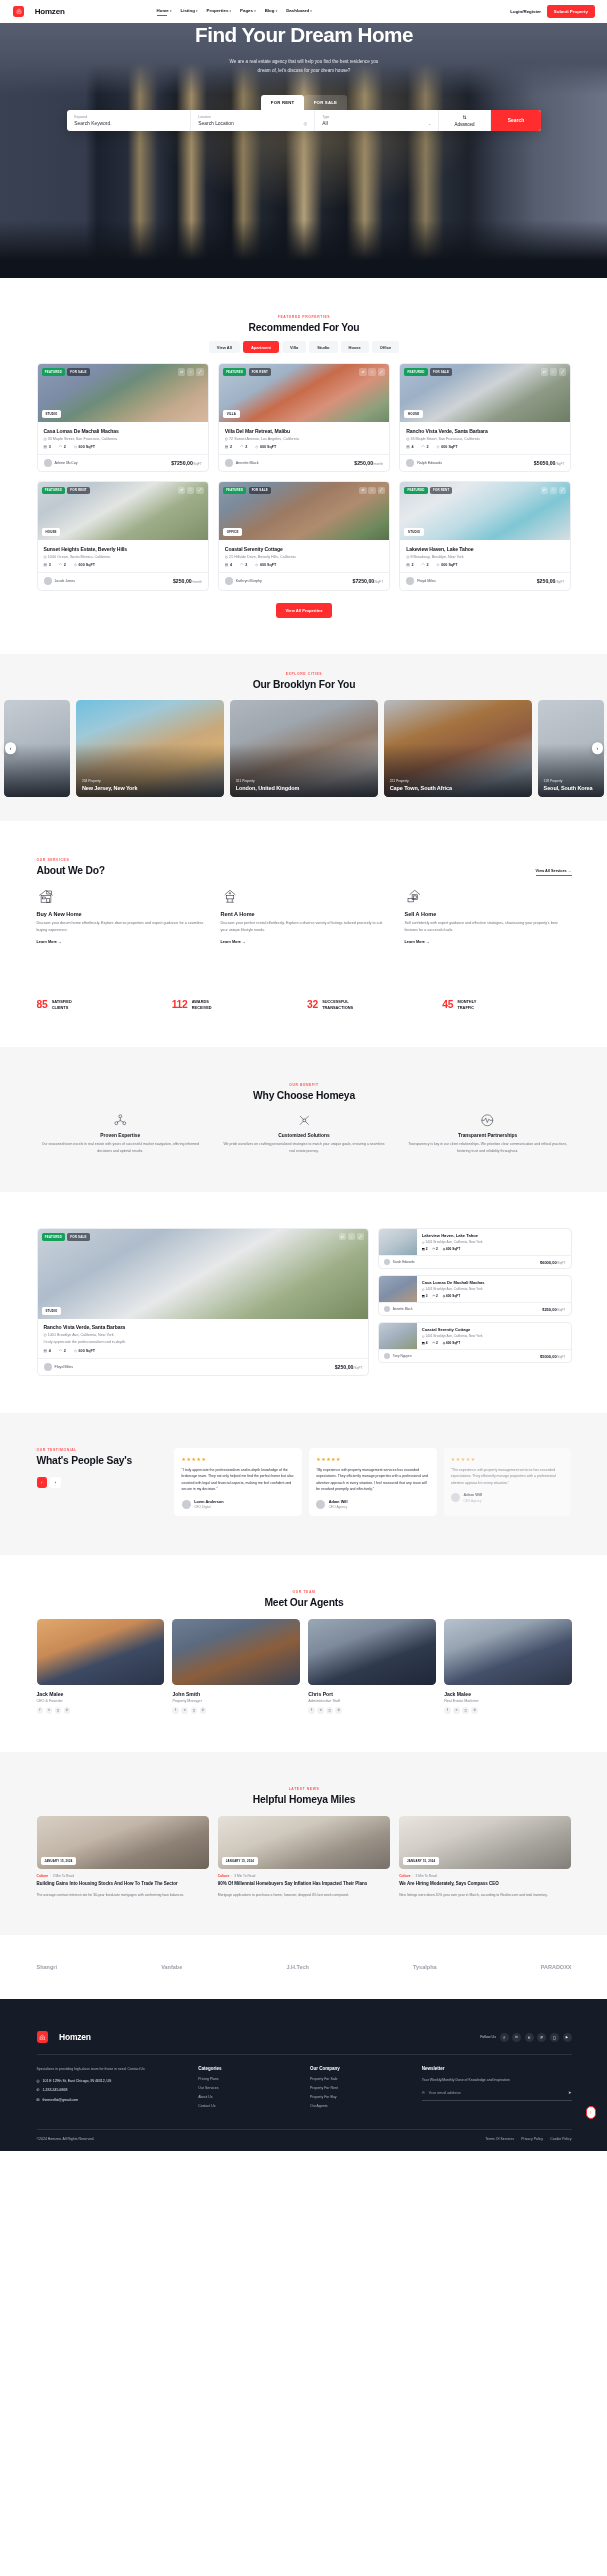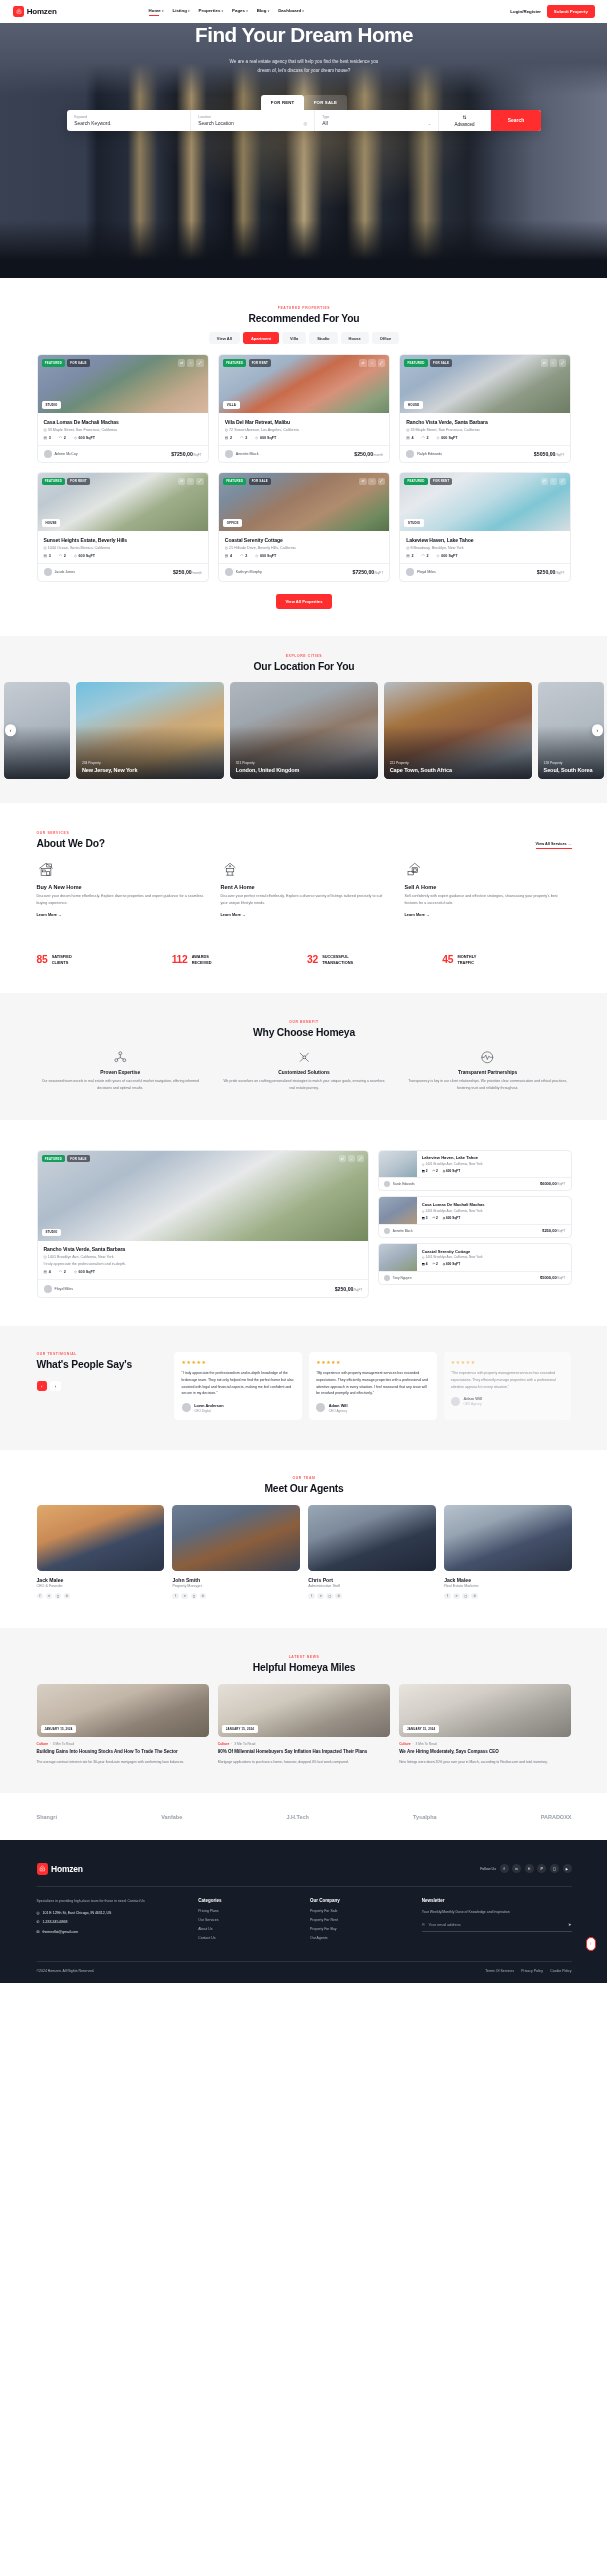--- a/index.html
+++ b/index.html
@@ -3,29 +3,29 @@
 <meta charset="utf-8">
 <style>
   * { box-sizing: border-box; margin: 0; padding: 0; }
   body {
     width: 608px;
     font-family: "Liberation Sans", sans-serif;
     background: #ffffff;
     color: #12141d;
     -webkit-font-smoothing: antialiased;
   }
-  .wrap { width: 535px; margin: 7px auto; }
+  .wrap { width: 535px; margin: 16px auto; }
   .red { color: #ff2d2d; }
 
   
   .header {
     height: 23px; display: flex; align-items: center;
     padding: 0 13.4px; background: #fff; position: relative; z-index: 20;
   }
-  .brand { display: flex; align-items: center; gap: 3px; }
+  .brand { display: flex; align-items: center; gap: 11px; }
   .logo-mark {
     width: 10.3px; height: 10.3px; background: #ff2d2d; border-radius: 2.4px;
     display: flex; align-items: center; justify-content: center;
   }
   .logo-mark svg { width: 6px; height: 6px; }
   .brand-name { font-size: 8px; font-weight: 700; letter-spacing: -0.2px; }
   .nav { display: flex; gap: 9px; margin-left: 92px; align-items: center; }
   .nav-item {
     font-size: 4.4px; font-weight: 600; color: #12141d; display: flex;
     align-items: center; gap: 1.2px; position: relative; padding-bottom: 1.2px;
@@ -580,21 +580,21 @@
 </div>
       </div>
     <div class="center-btn">
       <button class="btn-red">View All Properties</button>
     </div>
   </div>
 </section>
 
 <section class="locations">
   <div class="eyebrow">EXPLORE CITIES</div>
-  <h2 class="sec-title">Our Location For You</h2>
+  <h2 class="sec-title">Our Brooklyn For You</h2>
   <div class="loc-strip" id="loc-strip">
 <div class="loc-card partial">
   <div class="loc-grad" style="background:linear-gradient(160deg,#c6ccd3,#aab3bd 55%,#8e98a3)"></div>
   <div class="loc-txt">
     <div class="loc-count"></div>
     <div class="loc-name"></div>
   </div>
 </div>
 <div class="loc-card ">
   <div class="loc-grad" style="background:linear-gradient(160deg,#6fc0e0 0%,#9ec9d9 25%,#c9a87a 52%,#d9b071 70%,#8e9aa6 100%)"></div>

